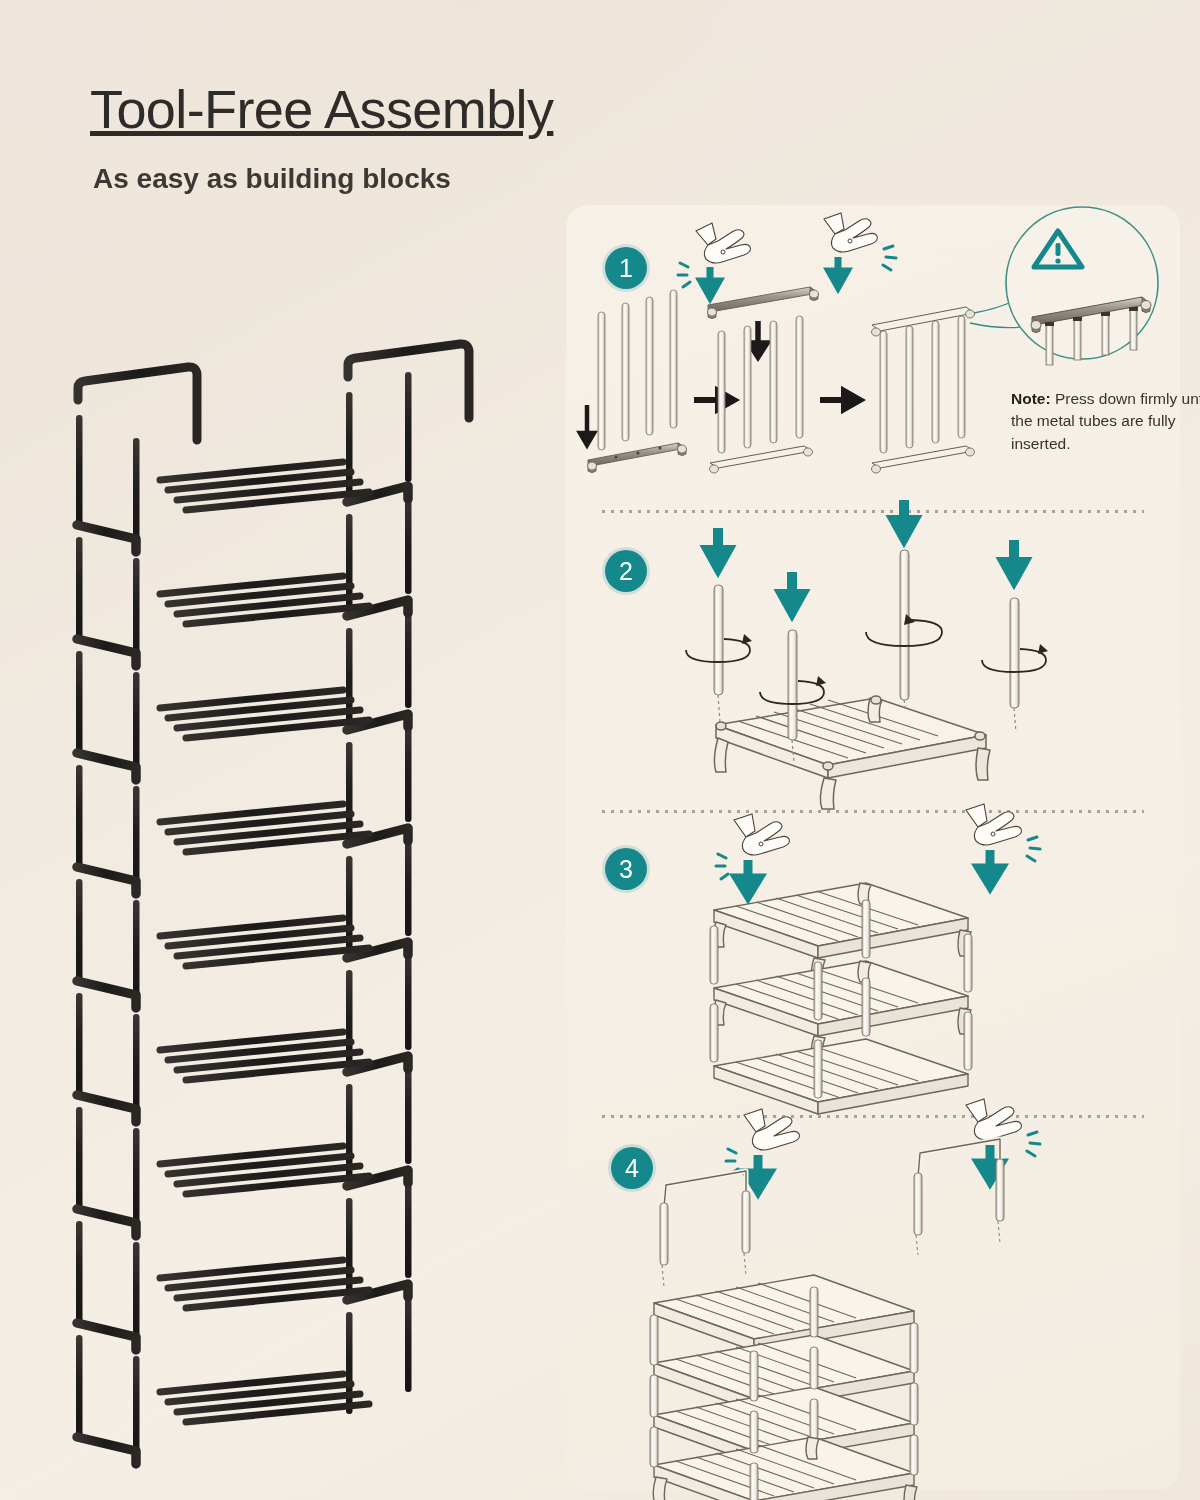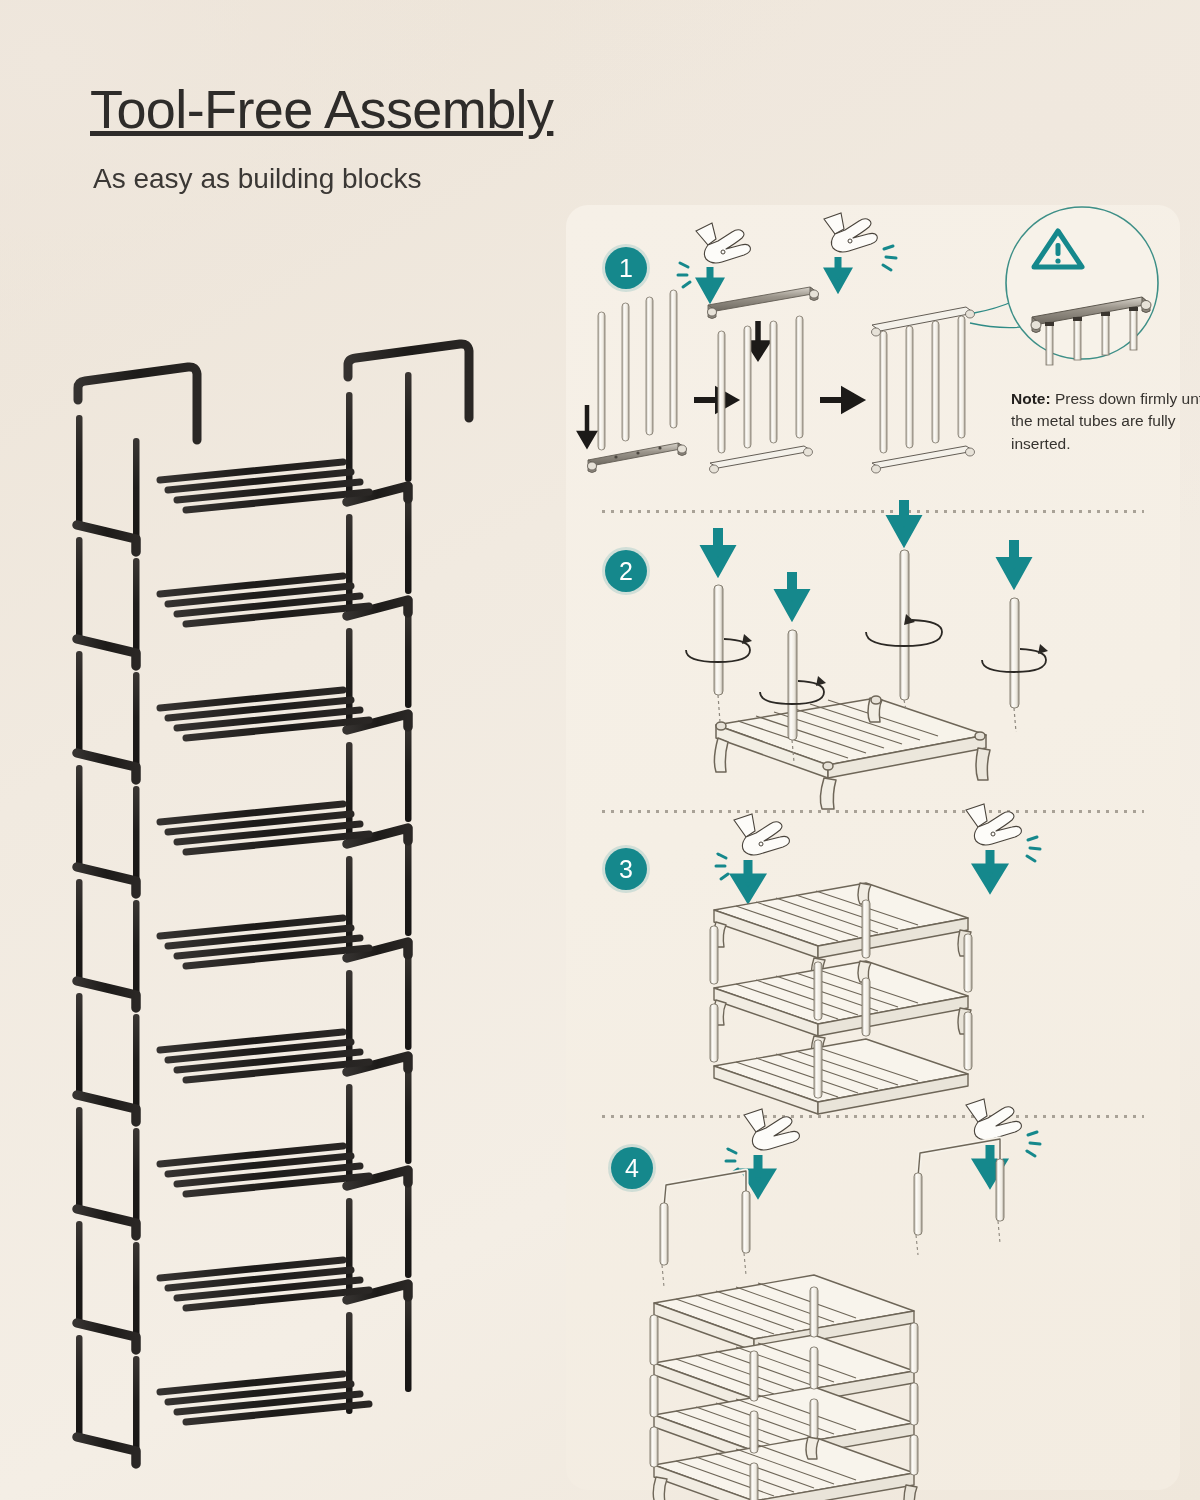--- a/index.html
+++ b/index.html
@@ -15,21 +15,21 @@
   }
 
   
   #page-title {
     position:absolute; left:90px; top:78px;
     font-size:54px; font-weight:400; letter-spacing:-0.6px;
     color:#2e2c2a; white-space:nowrap;text-decoration:underline;
   }
   #page-subtitle {
     position:absolute; left:93px; top:163px;
-    font-size:28px; font-weight:400; color:#3b3835; white-space:nowrap;
+    font-size:28px; font-weight:700; color:#3b3835; white-space:nowrap;
   }
 
   
   #product-illustration { position:absolute; left:60px; top:340px; width:460px; height:1140px; }
 
   
   #steps-panel {
     position:absolute; left:566px; top:205px; width:614px; height:1285px;
     background:linear-gradient(160deg,#f6f0e7 0%,#f5efe5 45%,#f3ece1 100%);
     border-radius:22px;

